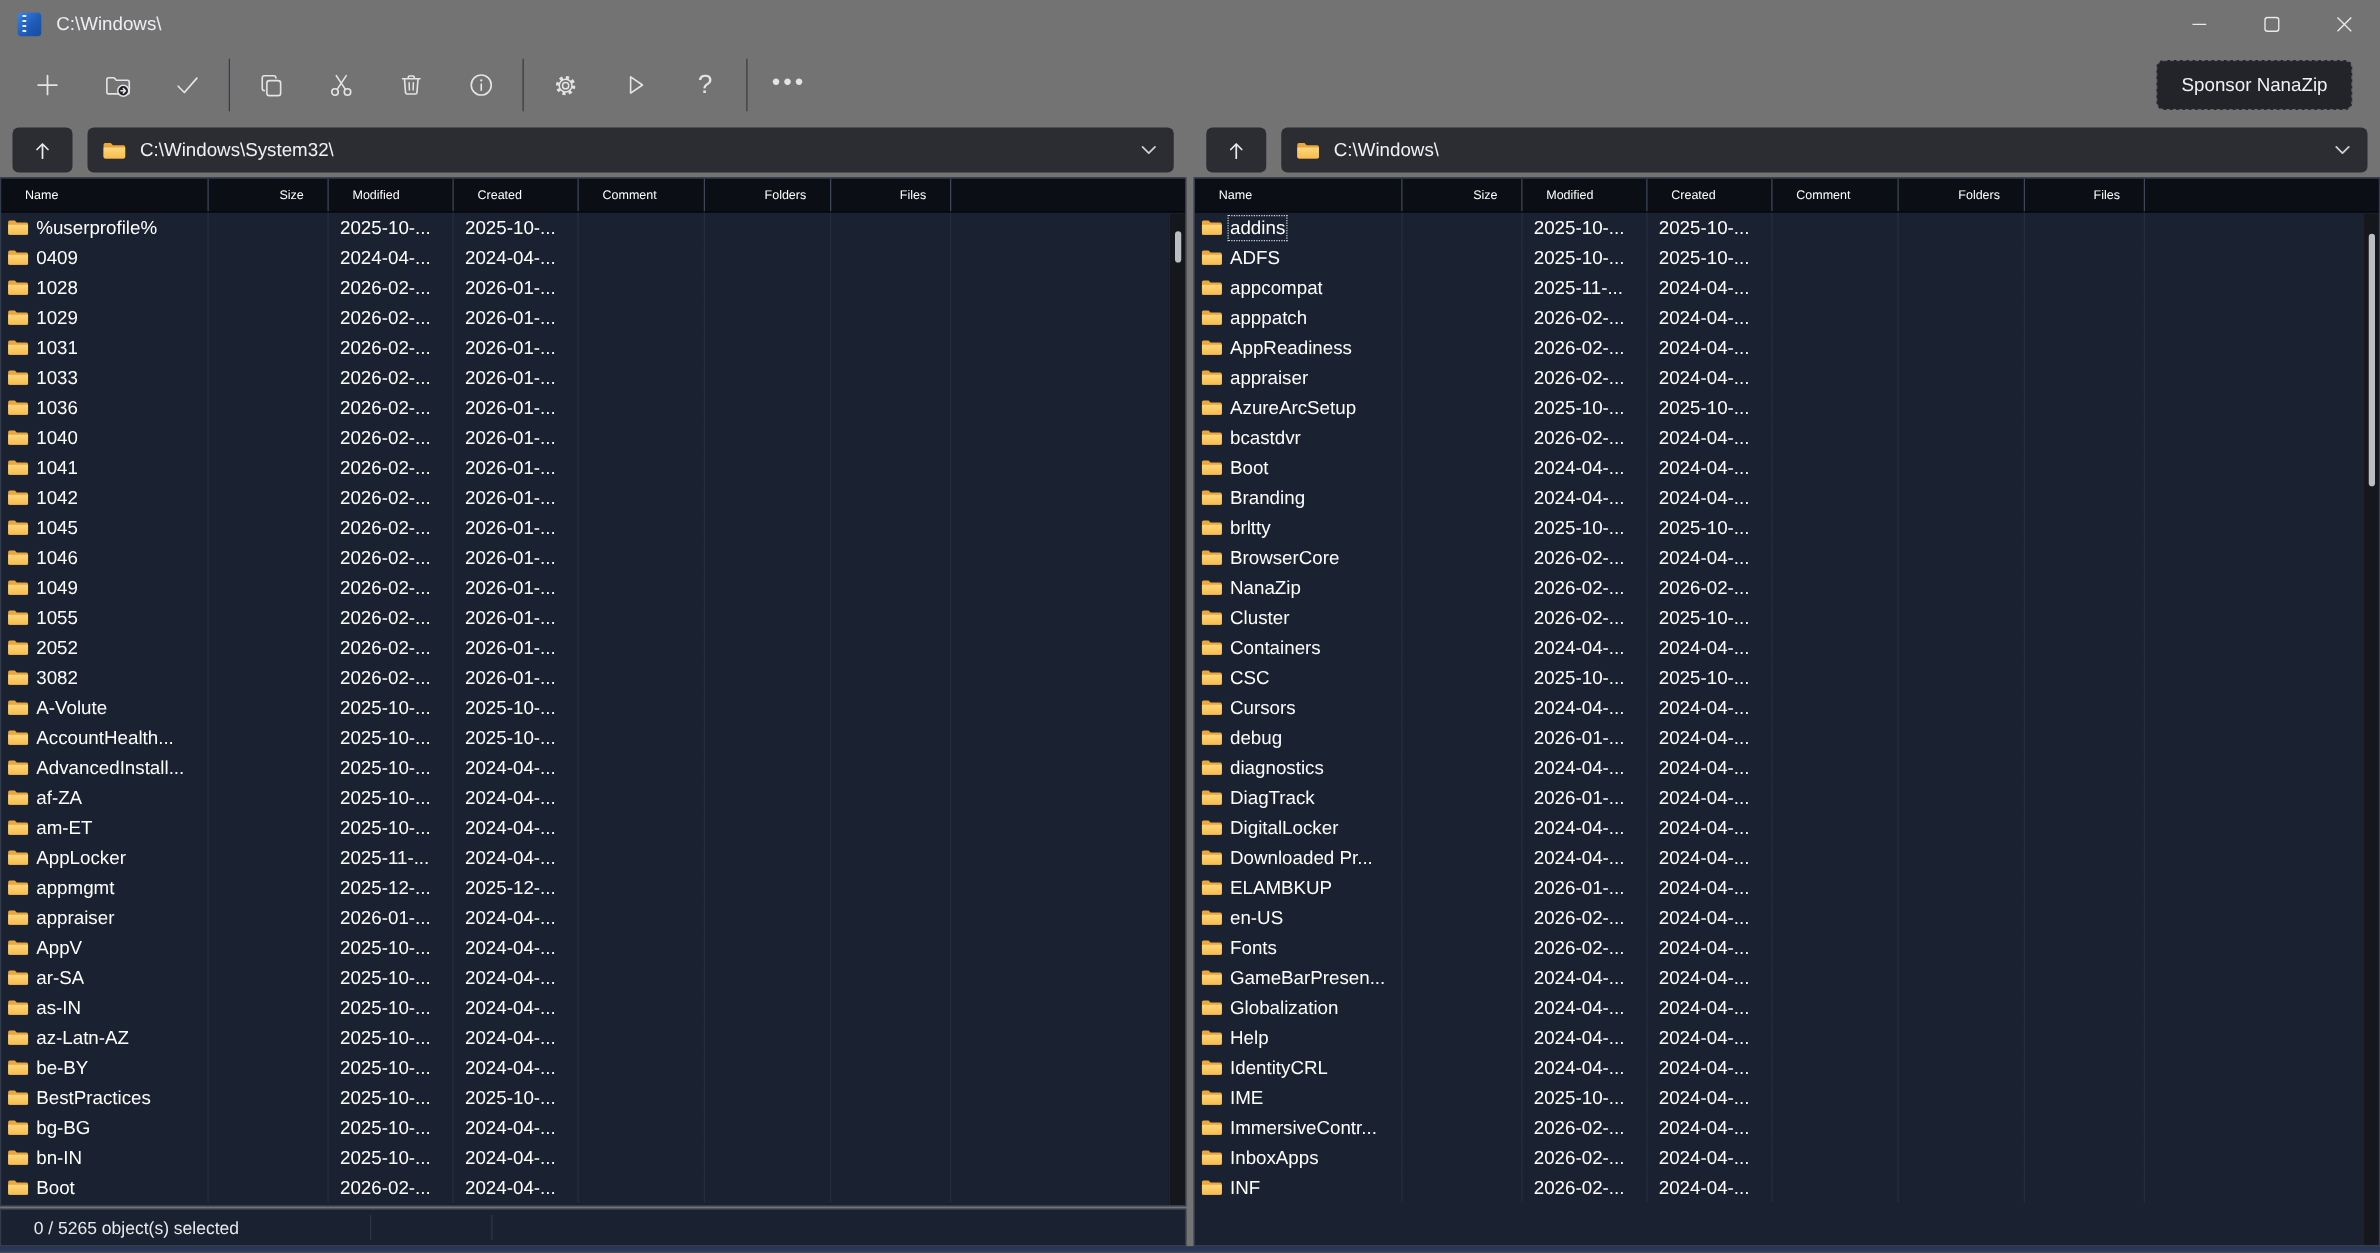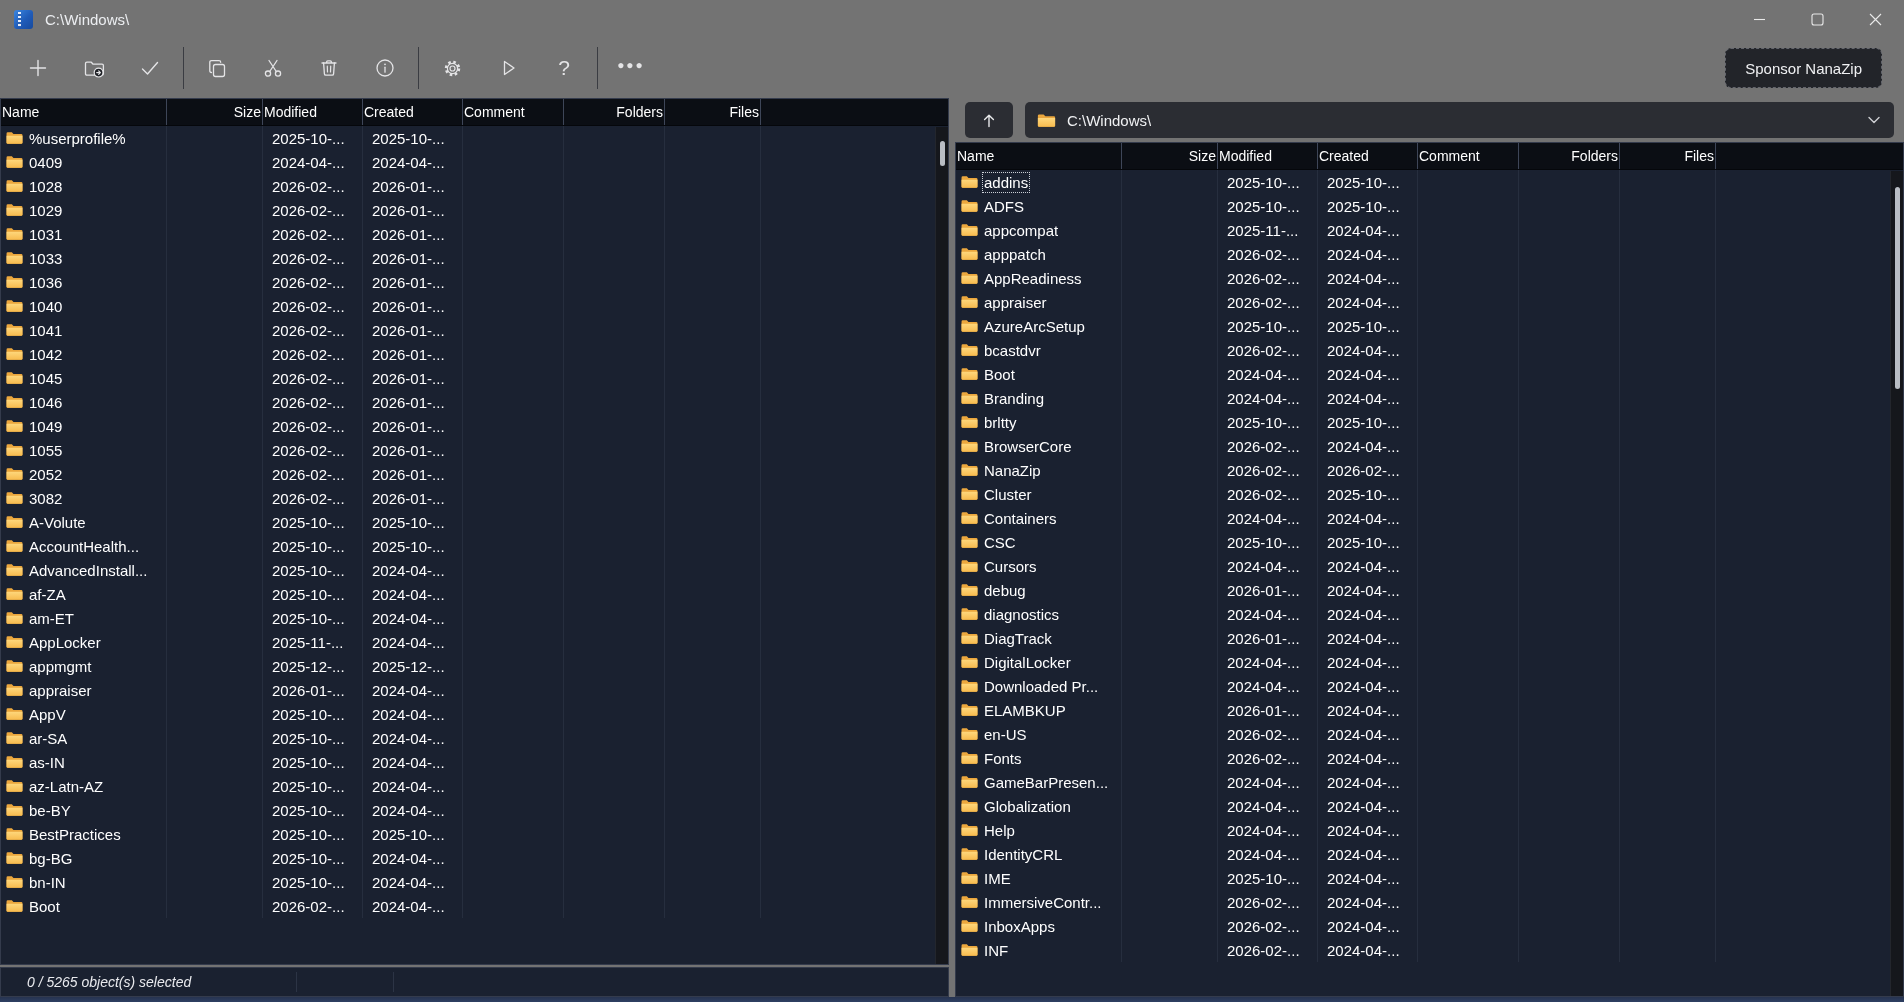--- a/index.html
+++ b/index.html
@@ -40,21 +40,21 @@
   .up-button { width:48px; height:36px; flex:0 0 auto; background:#2b2d33; border-radius:5px;
     display:flex; align-items:center; justify-content:center; }
   .path-combo { flex:1 1 auto; min-width:0; height:36px; background:#2b2d33; border-radius:5px;
     display:flex; align-items:center; padding:0 14px 0 12px; gap:11px; }
   .path-text { font-size:15px; color:#f0f1f3; white-space:nowrap; overflow:hidden; }
   .combo-chevron { margin-left:auto; flex:0 0 auto; display:flex; }
 
   .list { flex:1 1 auto; min-height:0; background:#1a2130; border:1px solid #343b4c;
     position:relative; display:flex; flex-direction:column; overflow:hidden; }
   .header-row { height:27px; flex:0 0 auto; display:flex; background:#0b0e14; border-bottom:1px solid #05070b; padding-right:13px; }
-  .hcell { display:flex; align-items:center; padding:0 1px; font-size:14px; color:#ffffff;
+  .hcell { display:flex; align-items:center; padding:0 19px; font-size:10px; color:#ffffff;
     border-right:1px solid #3e4658; white-space:nowrap; overflow:hidden; flex:0 0 auto; }
   .hcell.right { justify-content:flex-end; }
   .hfill { flex:1 1 auto; border-right:none; }
 
   .c-name { width:166px; } .c-size { width:96px; } .c-mod { width:100px; }
   .c-cre  { width:100px; } .c-com { width:101px; } .c-fol { width:101px; }
   .c-fil  { width:96px; }  .c-fill { flex:1 1 auto; border-right:none !important; }
 
   .rows-scroll { flex:1 1 auto; position:relative; overflow:hidden; }
   .file-row { display:flex; height:24px; align-items:stretch; }
@@ -65,21 +65,21 @@
   .fname { white-space:nowrap; overflow:hidden; }
   .fname.focused { outline:1px dotted #ccd0d7; outline-offset:1px; }
 
   .vscrollbar { position:absolute; top:28px; right:0; bottom:0; width:13px;
     background:#15171c; border-left:1px solid #23262d; }
   .vthumb { position:absolute; left:4px; width:5px; border-radius:3px; background:#b9bdc4; }
   .pane-left  .vthumb { top:14px; height:25px; }
   .pane-right .vthumb { top:16px; height:202px; }
 
   .statusbar { height:30px; flex:0 0 auto; margin-top:2px; background:#1a2130; border:1px solid #343b4c;
-    display:flex; align-items:center; position:relative; padding-left:26px; font-size:14px; color:#e9eaee;font-style:italic; }
+    display:flex; align-items:center; position:relative; padding-left:26px; font-size:14px; color:#e9eaee; }
   .status-div { position:absolute; top:4px; bottom:4px; width:1px; background:#2c3445; }
 
   .window-bottom { height:5px; flex:0 0 auto; background:linear-gradient(#26334f,#2e3f63); }
 
   svg.icon { display:block; }
 </style>
 </head>
 <body>
 
 <svg width="0" height="0" style="position:absolute">
@@ -188,20 +188,38 @@
     <div class="tb-divider"></div>
     <div class="tb-btn">
         <span class="tb-more">●●●</span>
       </div>
     <div class="sponsor-button">Sponsor NanaZip</div>
   </div>
 
   <div class="panes-row">
 
     <div class="pane pane-left">
+      <div class="addressbar">
+        <div class="up-button">
+          <svg class="icon" width="16" height="17" viewBox="0 0 16 17">
+              <path d="M8 14.5 V3.5 M3.6 7.6 L8 3.2 L12.4 7.6" fill="none" stroke="#e8e9eb" stroke-width="1.4" stroke-linecap="round" stroke-linejoin="round"></path>
+            </svg>
+        </div>
+        <div class="path-combo">
+          <svg class="icon" width="19" height="15" viewBox="0 0 16 13">
+              <use href="#sym-folder"></use>
+            </svg>
+          <span class="path-text">C:\Windows\System32\</span>
+          <span class="combo-chevron">
+            <svg class="icon" width="12" height="8" viewBox="0 0 12 8">
+                <path d="M1 1.5 L6 6.5 L11 1.5" fill="none" stroke="#cfd0d4" stroke-width="1.4" stroke-linecap="round" stroke-linejoin="round"></path>
+              </svg>
+          </span>
+        </div>
+      </div>
       <div class="list">
         <div class="header-row">
           <div class="hcell c-name">Name</div>
           <div class="hcell c-size right">Size</div>
           <div class="hcell c-mod">Modified</div>
           <div class="hcell c-cre">Created</div>
           <div class="hcell c-com">Comment</div>
           <div class="hcell c-fol right">Folders</div>
           <div class="hcell c-fil right">Files</div>
           <div class="hcell hfill"></div>

